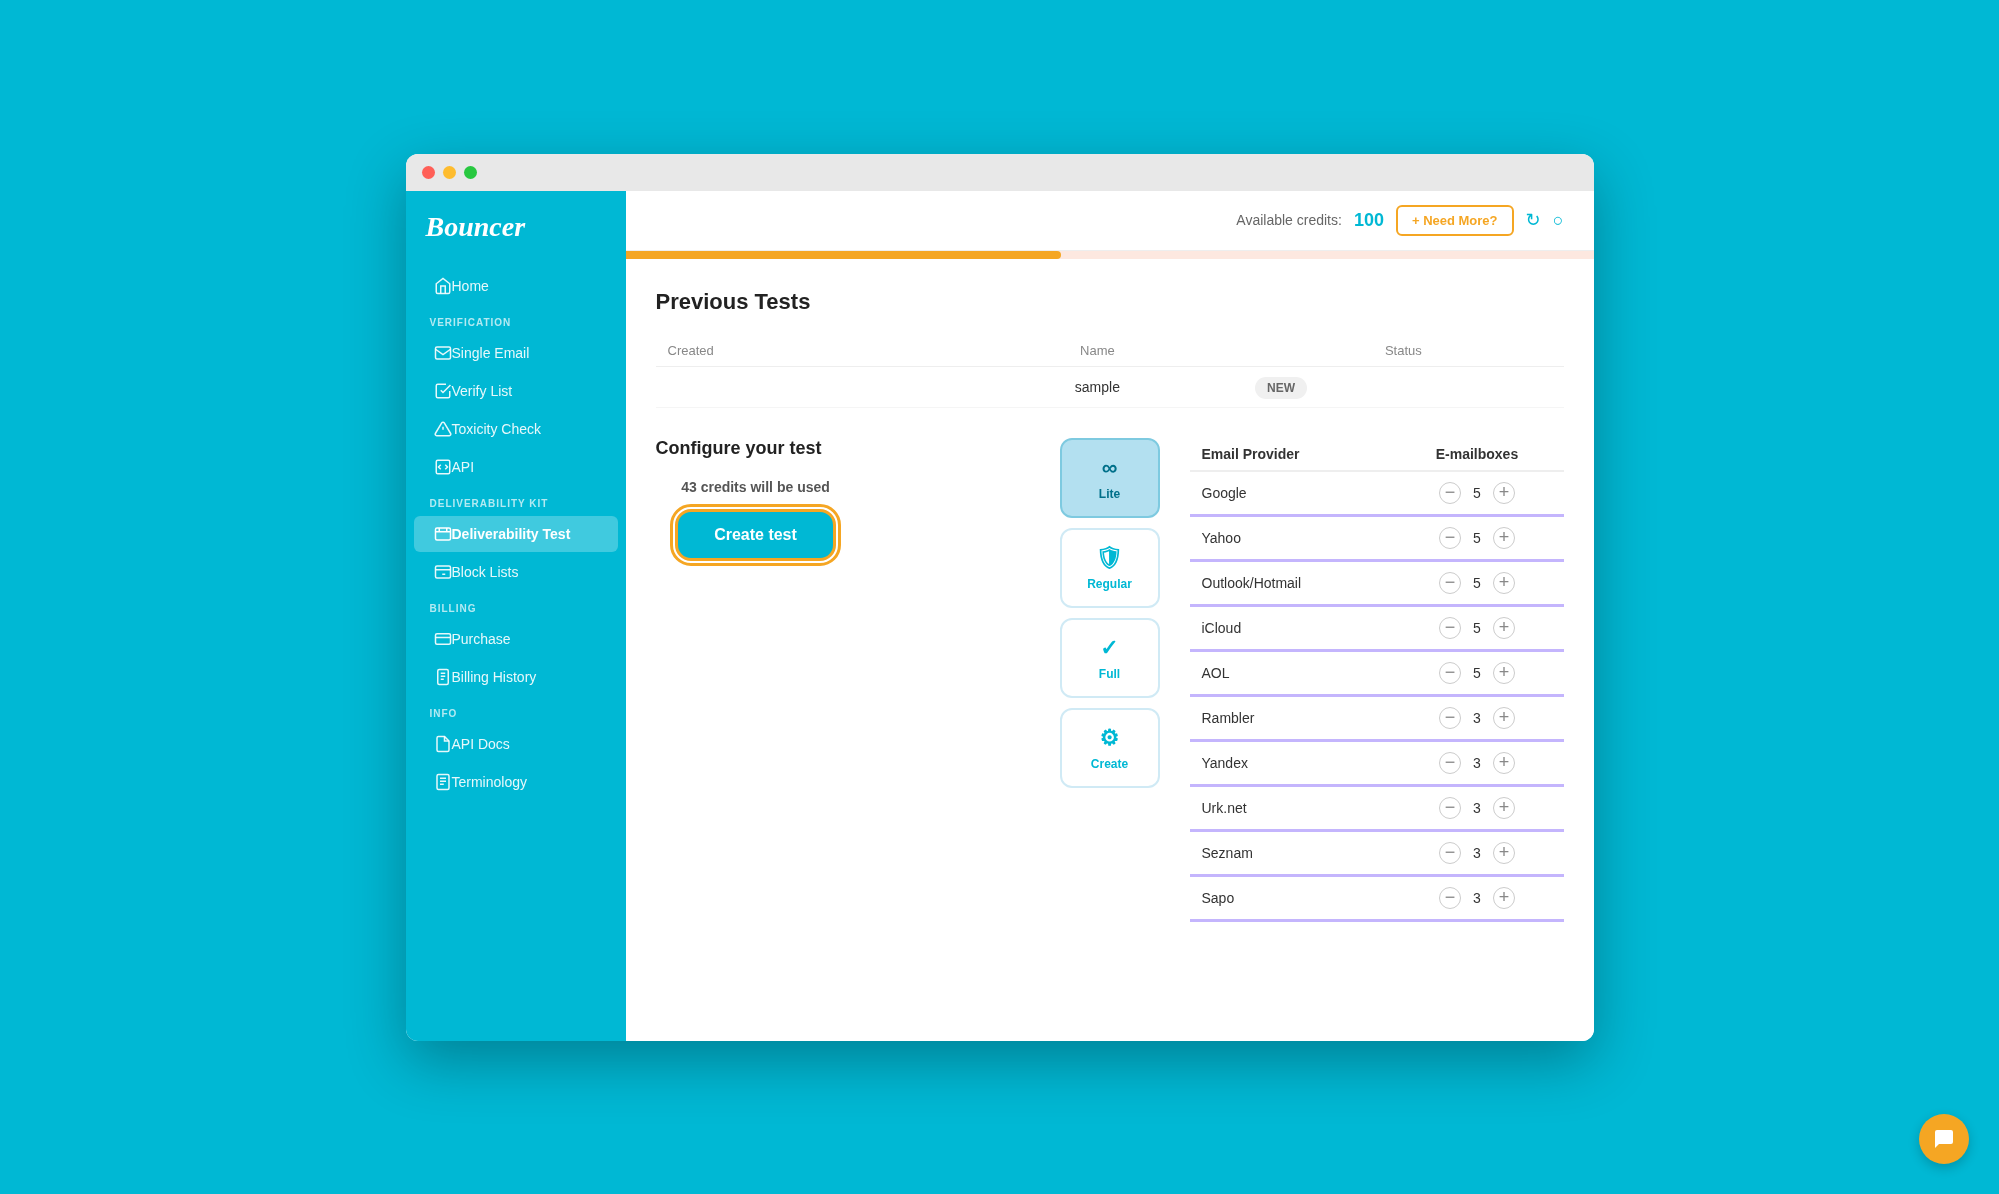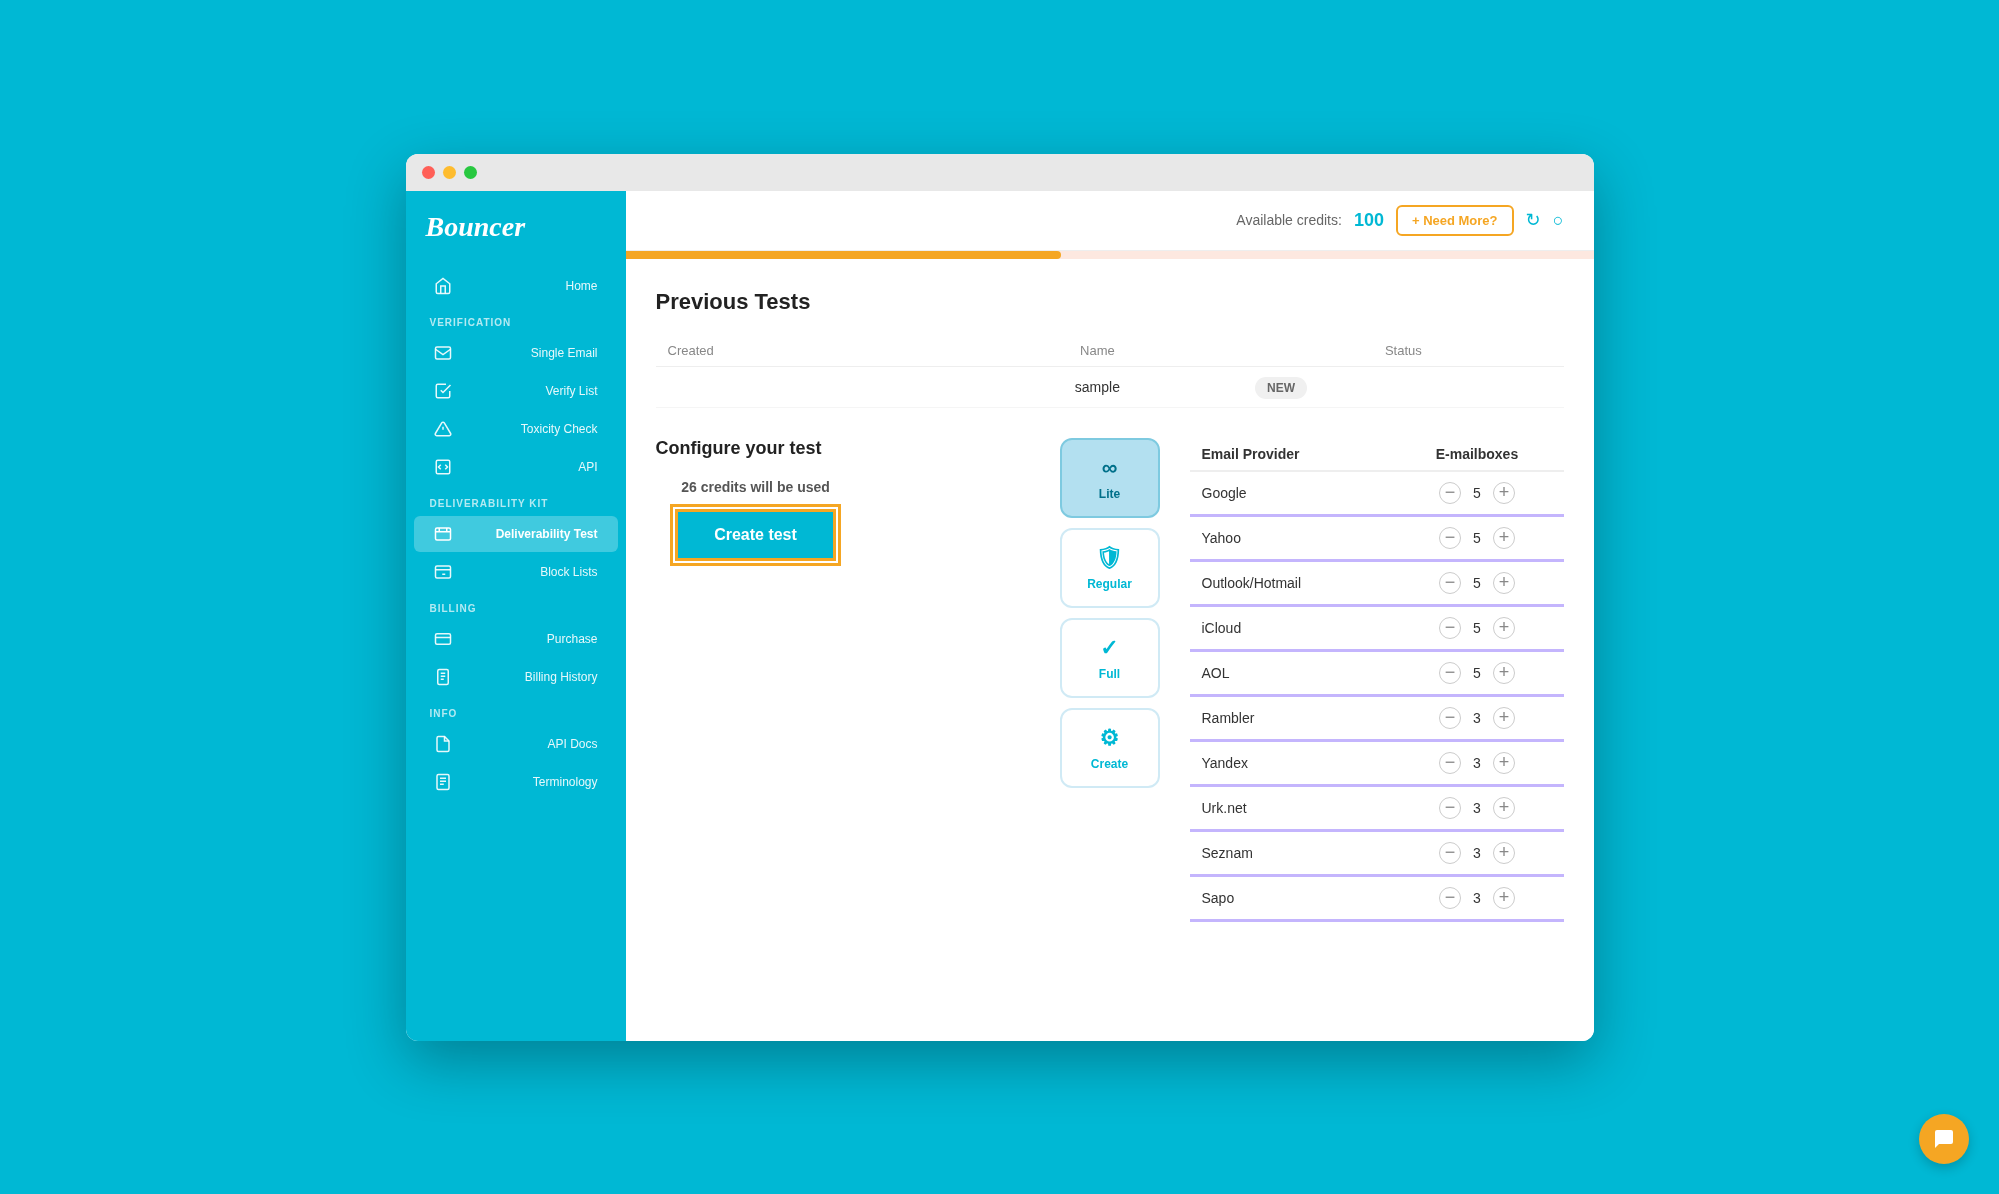--- a/index.html
+++ b/index.html
@@ -56,28 +56,27 @@
       color: rgba(255,255,255,0.7);
       font-size: 10px;
       font-weight: 700;
       letter-spacing: 1px;
       padding: 12px 24px 6px;
       text-transform: uppercase;
     }
     .sidebar-item {
       display: flex;
       align-items: center;
-      gap: 27px;
+      gap: 0;
       padding: 9px 20px;
       color: rgba(255,255,255,0.9);
-      font-size: 12px;
+      font-size: 14px;
       cursor: pointer;
       border-radius: 6px;
       margin: 1px 8px;
-      justify-content: space-between;
     }
     .sidebar-item.active {
       background: rgba(255,255,255,0.25);
       color: #fff;
       font-weight: 600;
     }
     .sidebar-icon { width: 18px; height: 18px; flex-shrink: 0; }
     
     .main-content {
       flex: 1;
@@ -215,21 +214,21 @@
     .credits-info {
       font-size: 14px;
       font-weight: 600;
       color: #555;
       text-align: center;
     }
     .create-test-btn {
       background: #00b8d4;
       color: #fff;
       border: 3px solid #f5a623;
-      border-radius: 0;
+      border-radius: 16px;
       padding: 14px 36px;
       font-size: 16px;
       font-weight: 700;
       cursor: pointer;
       outline: 3px solid #f5a623;
       outline-offset: 2px;
     }
     
     .providers-section {
       flex: 1;
@@ -448,21 +447,21 @@
     <td>sample</td>
     <td><span class="status-badge-new">NEW</span></td>
   </tr>
             </tbody>
         </table>
 
         <div class="configure-row">
           <div class="configure-main">
             <h3 class="configure-title">Configure your test</h3>
             <div style="display:flex; flex-direction:column; align-items:center; gap:14px; max-width:200px; margin-top:20px;">
-              <p class="credits-info">26 credits will be used</p>
+              <p class="credits-info">43 credits will be used</p>
               <button class="create-test-btn">Create test</button>
             </div>
           </div>
 
           <div class="test-type-cards">
             <div class="test-card selected">
               <span style="font-size:22px;">∞</span>
               <span>Lite</span>
             </div>
             <div class="test-card">

